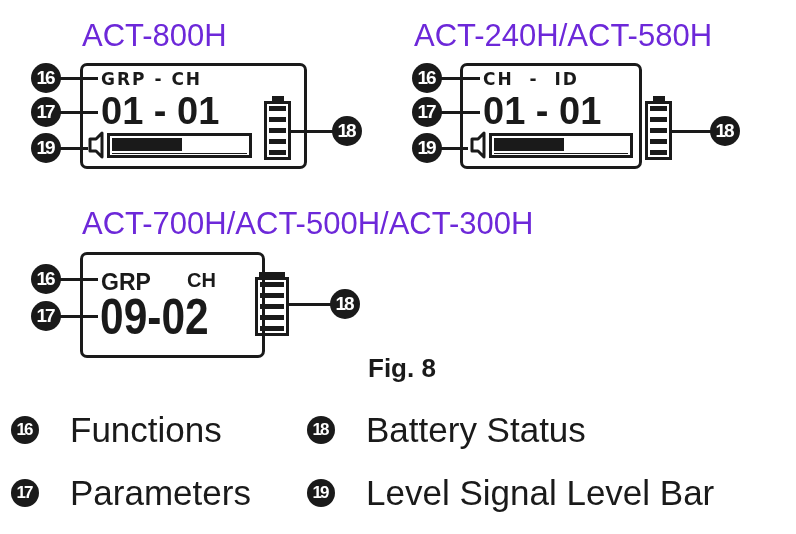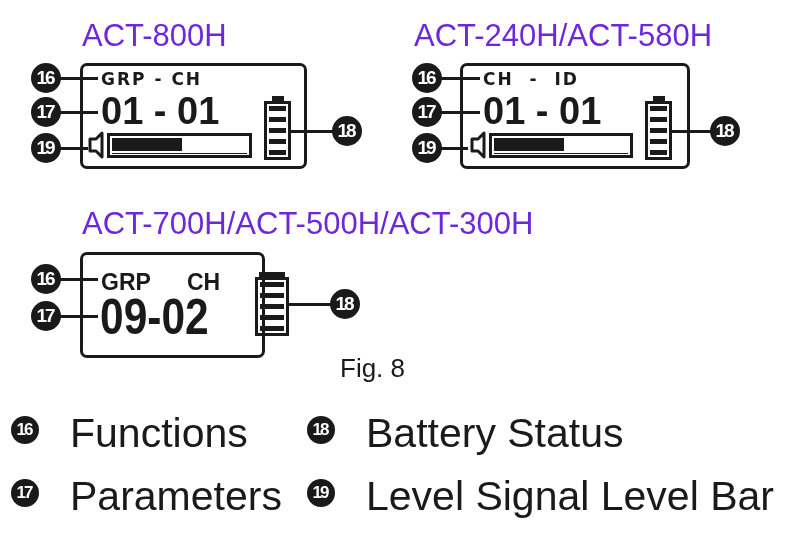--- a/index.html
+++ b/index.html
@@ -18,21 +18,21 @@
   .levelbar { position: absolute; border: 3px solid #1a1a1a; box-sizing: border-box; background: #fff; }
   .levelbar .fill { position: absolute; left: 2px; top: 2px; bottom: 4px; background: #1a1a1a; }
   .levelbar .base { position: absolute; left: 2px; right: 2px; bottom: 1px; height: 1px; background: #1a1a1a; }
   .speaker { position: absolute; }
   .battery { position: absolute; }
   .battery .cap { position: absolute; left: 50%; transform: translateX(-50%); top: 0; width: 12px; height: 5px; background: #1a1a1a; }
   .battery .body { position: absolute; left: 0; right: 0; top: 5px; bottom: 0; border: 3px solid #1a1a1a; box-sizing: border-box;
                    display: flex; flex-direction: column; justify-content: space-between; padding: 2px 2px; }
   .battery .seg { height: 5px; background: #1a1a1a; }
   .fig-label { font-size: 26px; }
-  .legend-text { font-size: 41px; white-space: nowrap; }
+  .legend-text { font-size: 35px; white-space: nowrap; }
   .legend-num { position: absolute; width: 28px; height: 28px; border-radius: 50%; background: #1a1a1a; color: #fff;
                 font-family: "Liberation Sans", sans-serif; font-weight: bold; font-size: 17px; letter-spacing: -2px;
                 display: flex; align-items: center; justify-content: center; padding-right: 2px; box-sizing: border-box; }
 </style>
 </head>
 <body>
 
 <div class="abs model-title" style="left:82px; top:18px;">ACT-800H</div>
 <div class="lcd" style="left:80px; top:63px; width:227px; height:106px;">
   <div class="fn-label" style="left:18px; top:3px;">GRP - CH</div>
@@ -59,21 +59,21 @@
 <div class="callout" style="left:31px; top:63px;">16</div>
 <div class="leader" style="left:60px; top:77px; width:38px;"></div>
 <div class="callout" style="left:31px; top:97px;">17</div>
 <div class="leader" style="left:60px; top:111px; width:38px;"></div>
 <div class="callout" style="left:31px; top:133px;">19</div>
 <div class="leader" style="left:60px; top:147px; width:28px;"></div>
 <div class="leader" style="left:290px; top:130px; width:44px;"></div>
 <div class="callout" style="left:332px; top:116px;">18</div>
 
 <div class="abs model-title" style="left:414px; top:18px;">ACT-240H/ACT-580H</div>
-<div class="lcd" style="left:460px; top:63px; width:230px; height:106px;">
+<div class="lcd" style="left:460px; top:63px; width:182px; height:106px;">
   <div class="fn-label" style="left:20px; top:3px;">CH  -  ID</div>
   <div class="param" style="left:20px; top:26px;">01 - 01</div>
   <svg class="speaker" style="left:5px; top:65px;" width="20" height="28" viewBox="0 0 20 28">
     <path d="M4 8 L10 8 L16 2 L16 26 L10 20 L4 20 Z" fill="#fff" stroke="#1a1a1a" stroke-width="3" stroke-linejoin="round"></path>
   </svg>
   <div class="levelbar" style="left:26px; top:67px; width:144px; height:25px;">
     <div class="fill" style="width: calc(52% - 2.08px);"></div>
     <div class="base"></div>
   </div>
   <div class="battery" style="left:182px; top:30px; width:27px; height:64px;">
@@ -93,42 +93,42 @@
 <div class="callout" style="left:412px; top:97px;">17</div>
 <div class="leader" style="left:440px; top:111px; width:40px;"></div>
 <div class="callout" style="left:412px; top:133px;">19</div>
 <div class="leader" style="left:440px; top:147px; width:28px;"></div>
 <div class="leader" style="left:672px; top:130px; width:40px;"></div>
 <div class="callout" style="left:710px; top:116px;">18</div>
 
 <div class="abs model-title" style="left:82px; top:206px;">ACT-700H/ACT-500H/ACT-300H</div>
 <div class="lcd" style="left:80px; top:252px; width:185px; height:106px;">
   <div class="fn-label" style="left:18px; top:14px; font-family:'Liberation Sans', sans-serif; font-size:23px; letter-spacing:0px;">GRP</div>
-  <div class="fn-label" style="left:104px; top:14px; font-family:'Liberation Sans', sans-serif; font-size:23px; letter-spacing:0px;">CH</div>
+  <div class="fn-label" style="left:104px; top:14px; font-family:'Liberation Sans', sans-serif; font-size:20px; letter-spacing:0px;">CH</div>
   <div class="param tall" style="left:17px; top:37px;">09-02</div>
   <div class="battery" style="left:172px; top:17px; width:34px; height:64px;">
     <div class="cap" style="width:26px;"></div>
     <div class="body">
         <div class="seg" style="background: rgb(26, 26, 26);"></div>
         <div class="seg" style="background: rgb(26, 26, 26);"></div>
         <div class="seg" style="background: rgb(26, 26, 26);"></div>
         <div class="seg" style="background: rgb(26, 26, 26);"></div>
         <div class="seg" style="background: rgb(26, 26, 26);"></div>
       </div>
   </div>
 </div>
 
 <div class="callout" style="left:31px; top:264px;">16</div>
 <div class="leader" style="left:60px; top:278px; width:38px;"></div>
 <div class="callout" style="left:31px; top:301px;">17</div>
 <div class="leader" style="left:60px; top:315px; width:38px;"></div>
 <div class="leader" style="left:289px; top:303px; width:44px;"></div>
 <div class="callout" style="left:330px; top:289px;">18</div>
 
-<div class="abs fig-label" style="left:340px; top:353px;">Fig. 8</div>
+<div class="abs fig-label" style="left:368px; top:353px;font-weight:bold;">Fig. 8</div>
 
 <div class="legend-num" style="left:11px; top:416px;">16</div>
 <div class="abs legend-text" style="left:70px; top:410px;">Functions</div>
 
 <div class="legend-num" style="left:11px; top:479px;">17</div>
 <div class="abs legend-text" style="left:70px; top:473px;text-align:center;">Parameters</div>
 
 <div class="legend-num" style="left:307px; top:416px;">18</div>
 <div class="abs legend-text" style="left:366px; top:410px;">Battery Status</div>
 

